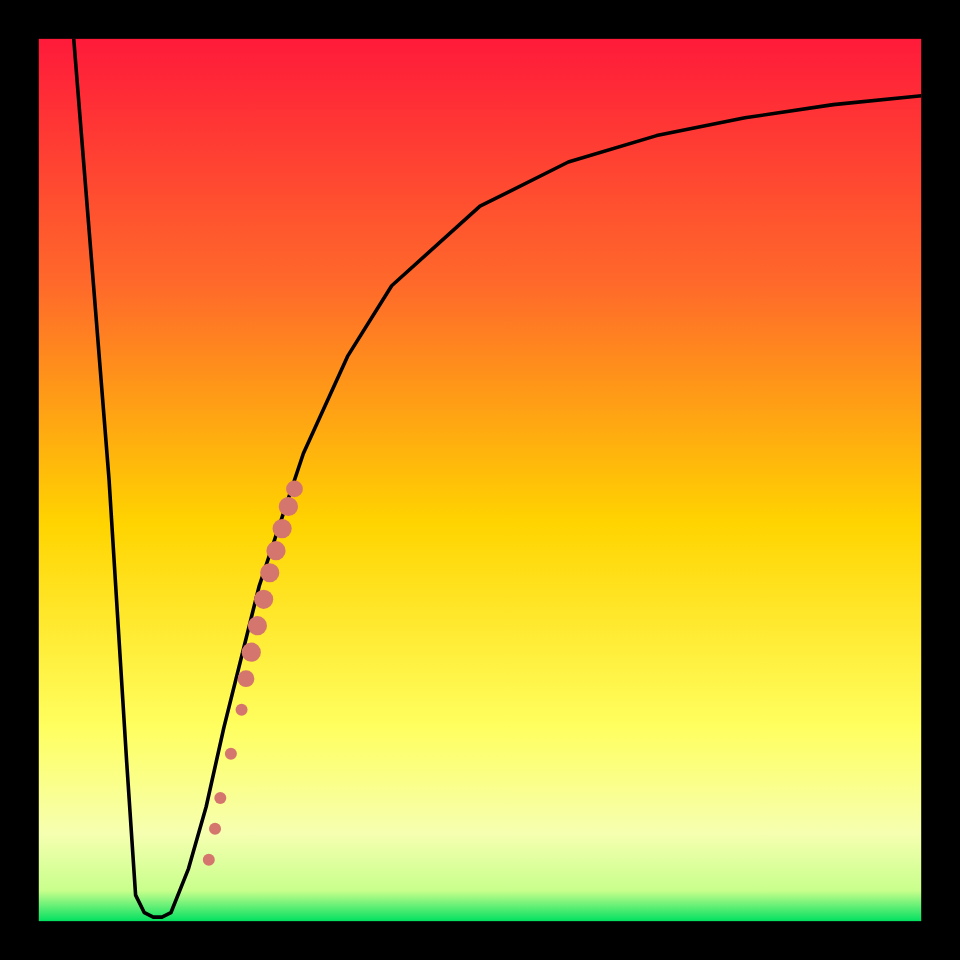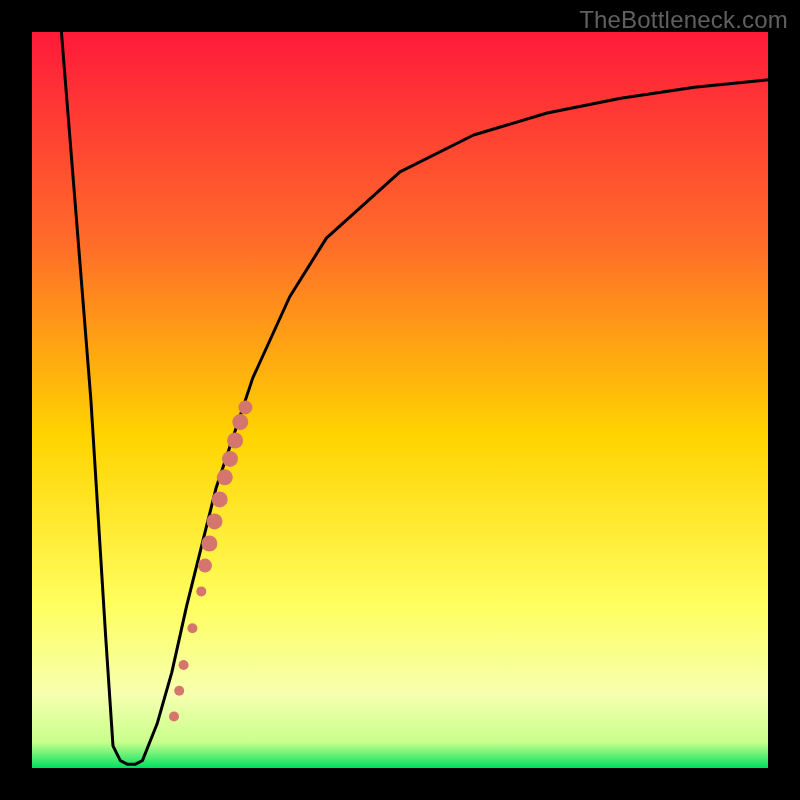--- a/index.html
+++ b/index.html
@@ -78,14 +78,13 @@
           <circle cx="198.0" cy="426.9" r="8" fill="#d5766e"></circle>
           <circle cx="203.1" cy="408.5" r="8" fill="#d5766e"></circle>
           <circle cx="208.3" cy="390.1" r="8" fill="#d5766e"></circle>
           <circle cx="213.4" cy="375.4" r="7" fill="#d5766e"></circle>
           <circle cx="147.2" cy="658.7" r="5" fill="#d5766e"></circle>
           <circle cx="142.0" cy="684.5" r="5" fill="#d5766e"></circle>
         </g>
     </svg>
   </div>
 
-  <div class="watermark">TheBottleneck.com</div>
 </div>
 
 </body></html>

